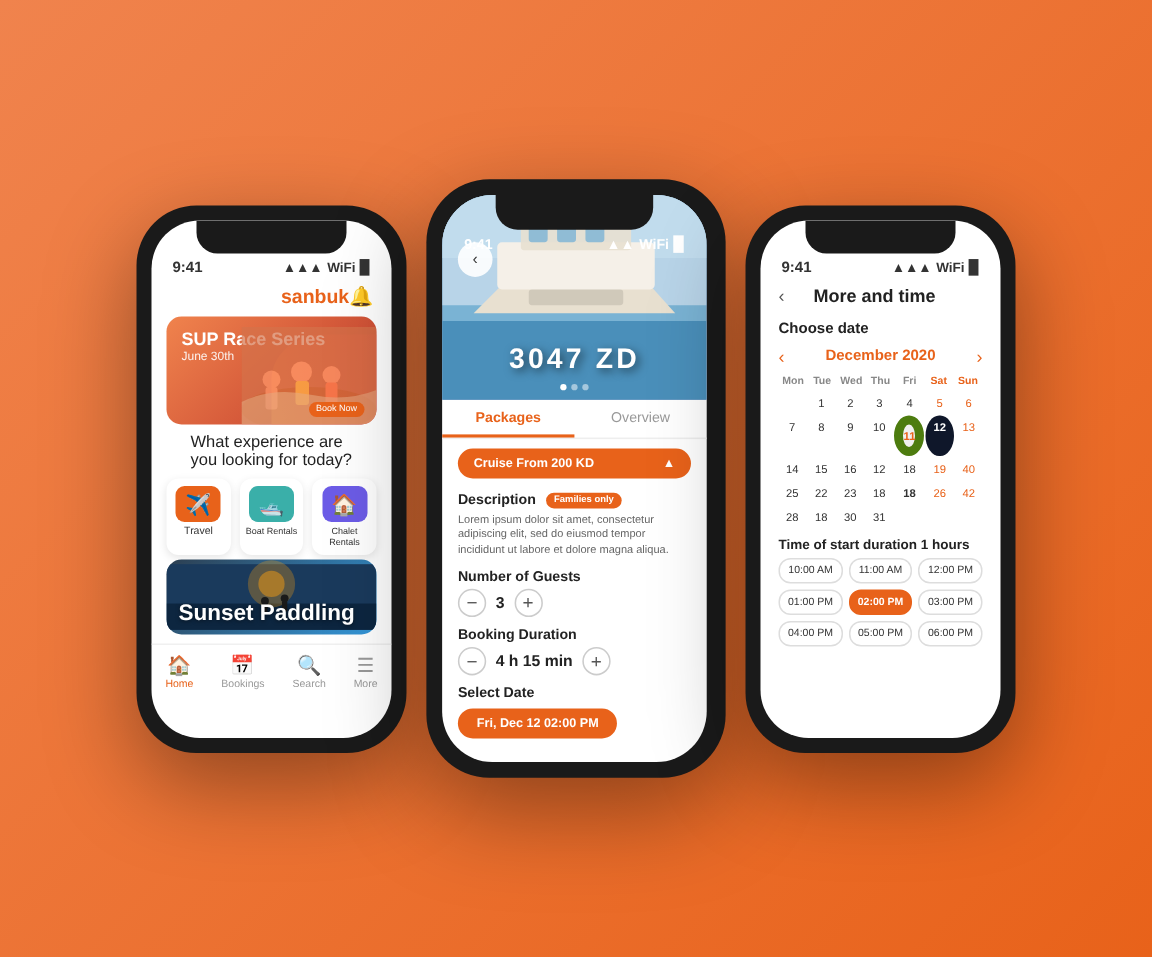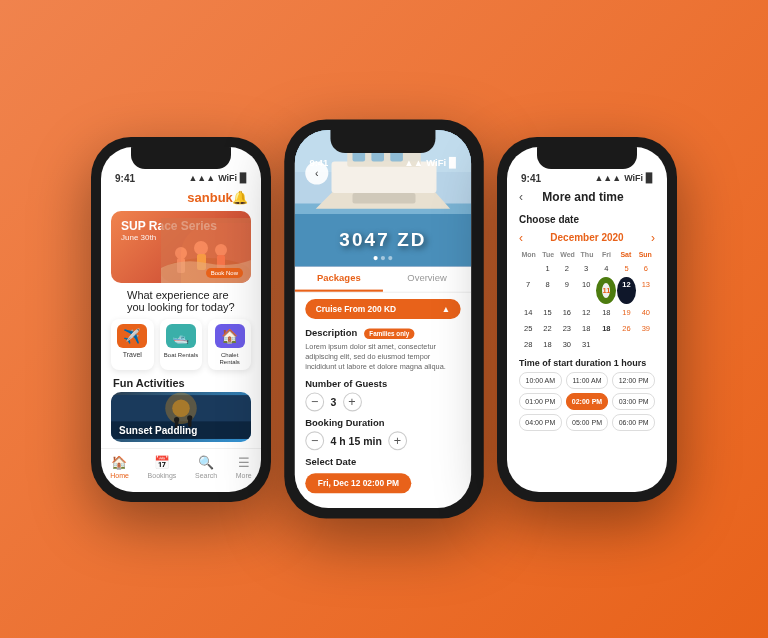--- a/index.html
+++ b/index.html
@@ -150,21 +150,21 @@
       overflow: hidden;
       height: 50px;
       background: linear-gradient(135deg, #2c3e50, #3498db);
       position: relative;
     }
     .p1-activity-label {
       position: absolute;
       bottom: 6px;
       left: 8px;
       color: #fff;
-      font-size: 10px;
+      font-size: 15px;
       font-weight: 600;
       text-shadow: 0 1px 3px rgba(0,0,0,0.5);
     }
     .p1-bottom-nav {
       display: flex;
       justify-content: space-around;
       align-items: center;
       padding: 6px 0 8px;
       border-top: 1px solid #f0f0f0;
       margin-top: 6px;
@@ -461,21 +461,20 @@
         </div>
         <div class="p1-category">
           <div class="p1-cat-icon cat-boat">🛥️</div>
           <span style="font-size:6px;">Boat Rentals</span>
         </div>
         <div class="p1-category">
           <div class="p1-cat-icon cat-chalet">🏠</div>
           <span style="font-size:6px;">Chalet Rentals</span>
         </div>
       </div>
-      <div class="p1-fun-activities">Fun Activities</div>
       <div class="p1-activity-card">
         <svg style="position:absolute;inset:0;width:100%;height:100%" viewBox="0 0 160 50">
           <rect width="160" height="50" fill="#1a3a5c"></rect>
           <rect y="30" width="160" height="20" fill="#0d2640"></rect>
           <circle cx="80" cy="15" r="18" fill="#f39c12" opacity="0.3"></circle>
           <circle cx="80" cy="15" r="10" fill="#f39c12" opacity="0.5"></circle>
 
           <circle cx="75" cy="28" r="3" fill="#1a1a1a"></circle>
           <rect x="73" y="30" width="4" height="8" rx="1" fill="#1a1a1a"></rect>
           <circle cx="90" cy="26" r="3" fill="#1a1a1a"></circle>
@@ -634,21 +633,21 @@
           <div class="p3-cal-day">18</div>
           <div class="p3-cal-day sat">19</div>
           <div class="p3-cal-day sun">40</div>
 
           <div class="p3-cal-day">25</div>
           <div class="p3-cal-day">22</div>
           <div class="p3-cal-day">23</div>
           <div class="p3-cal-day">18</div>
           <div class="p3-cal-day" style="font-weight:700;">18</div>
           <div class="p3-cal-day sat">26</div>
-          <div class="p3-cal-day sun">39</div>
+          <div class="p3-cal-day sun">42</div>
 
           <div class="p3-cal-day">28</div>
           <div class="p3-cal-day">18</div>
           <div class="p3-cal-day">30</div>
           <div class="p3-cal-day">31</div>
           <div class="p3-cal-day empty"></div>
           <div class="p3-cal-day empty"></div>
           <div class="p3-cal-day empty"></div>
         </div>
         <div class="p3-time-section">Time of start duration 1 hours</div>

